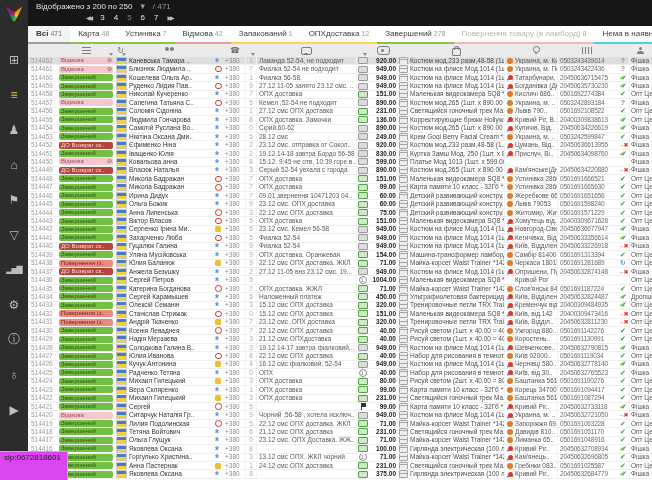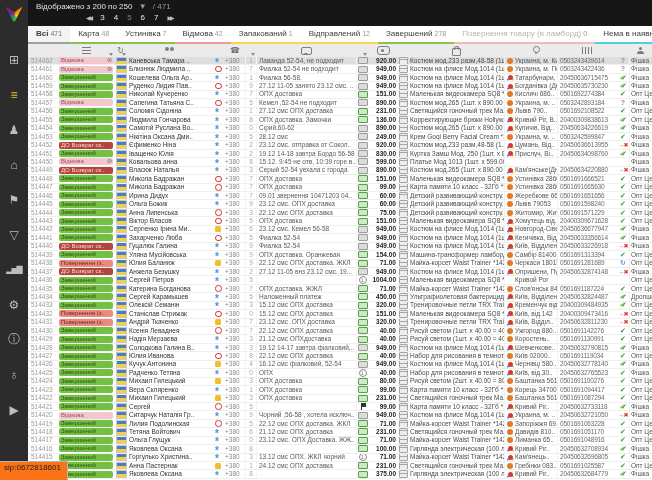--- a/index.html
+++ b/index.html
@@ -104,22 +104,22 @@
   .c-tst{justify-content:center;}
   .ts-q{color:#8f8f8f;font-weight:bold;font-size:7px;}
   .ts-k1{color:#3fa245;font-size:7px;}
   .ts-k2{color:#3fa245;font-size:7px;letter-spacing:-4px;padding-right:4px;}
   .ts-k2 .lite{color:#9ed06a;}
   .ts-r{color:#d6382b;font-size:6px;letter-spacing:-1px;}
   .ts-c{color:#4f9fd8;font-size:7px;font-weight:bold;}
   .c-mgr{color:#555;border-left:1px solid #f3f3f3;padding-left:1px;}
 
   
-  .statusbar{position:absolute;left:0;bottom:0;background:#f97316;border:1px solid #b5b5b5;border-left:none;
-    border-bottom:none;font-size:8px;color:#222;padding:1px 6px 8px 4px;z-index:9;}
+  .statusbar{position:absolute;left:0;bottom:0;background:#d946ef;border:1px solid #b5b5b5;border-left:none;
+    border-bottom:none;font-size:8px;color:#222;padding:1px 6px 18px 4px;z-index:9;}
 </style>
 </head>
 <body>
 
 <div class="app">
 
   <aside class="sidebar">
     <div class="logo">
         <div class="logo-shape"></div>
       </div>
@@ -176,21 +176,21 @@
         <span class="jump">▶▶</span>
       </div>
   </div>
 
   <div class="tabs" id="tabs">
       <div class="tab active" style="border-bottom-color: rgb(158, 158, 158);"><span>Всі</span><span class="cnt">471</span></div>
       <div class="tab" style="border-bottom-color: rgb(139, 195, 74);"><span>Карта</span><span class="cnt">48</span></div>
       <div class="tab" style="border-bottom-color: rgb(139, 195, 74);"><span>Устинівка</span><span class="cnt">7</span></div>
       <div class="tab" style="border-bottom-color: rgb(239, 154, 154);"><span>Відмова</span><span class="cnt">42</span></div>
       <div class="tab" style="border-bottom-color: rgb(255, 213, 79);"><span>Запакований</span><span class="cnt">1</span></div>
-      <div class="tab" style="border-bottom-color: rgb(255, 213, 79);"><span>Відправлений</span><span class="cnt">12</span></div>
+      <div class="tab" style="border-bottom-color: rgb(255, 213, 79);"><span>ОПХдоставка</span><span class="cnt">12</span></div>
       <div class="tab" style="border-bottom-color: rgb(139, 195, 74);"><span>Завершений</span><span class="cnt">278</span></div>
       <div class="tab dim" style="border-bottom-color: rgb(243, 185, 185);"><span>Повернення товару (в ламборд)</span><span class="cnt">0</span></div>
       <div class="tab" style="border-bottom-color: rgb(77, 208, 225);"><span>Нема в наявності</span></div>
     </div>
 
   <div class="thead grid" id="thead">
       <div class="th"></div>
       <div class="th">
         <span class="hic-lines"></span>
         <span class="flt"></span>

